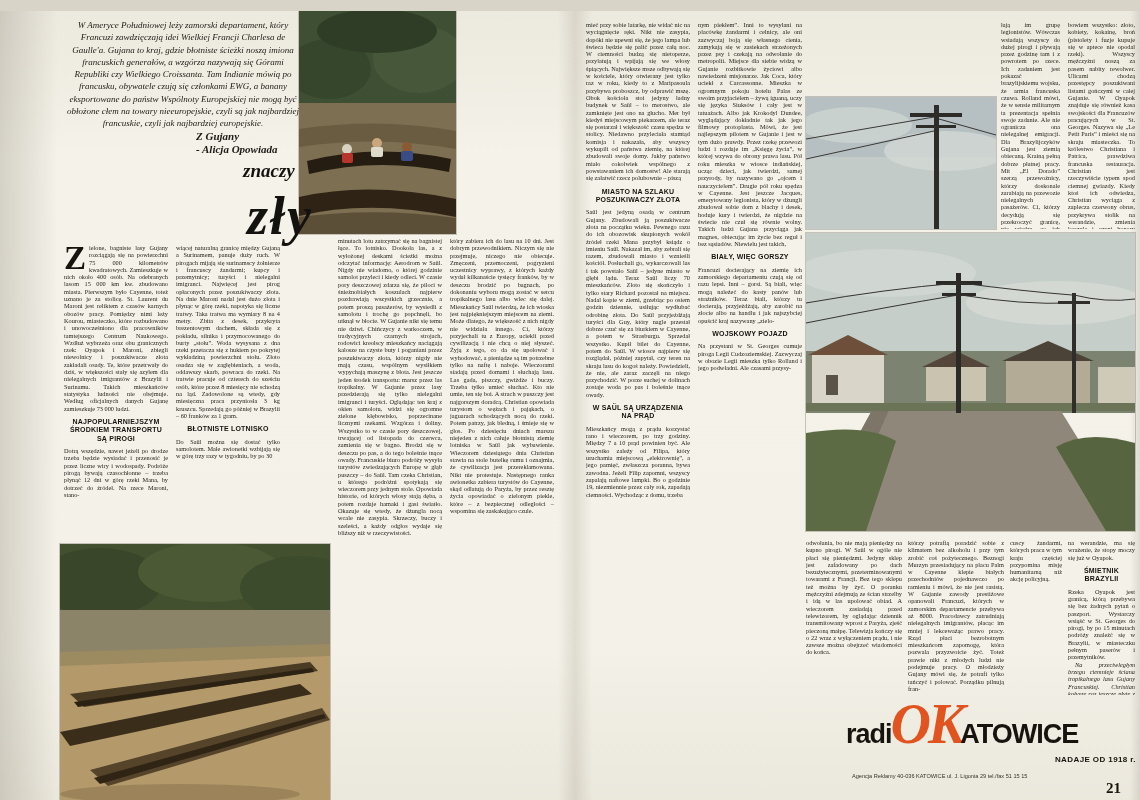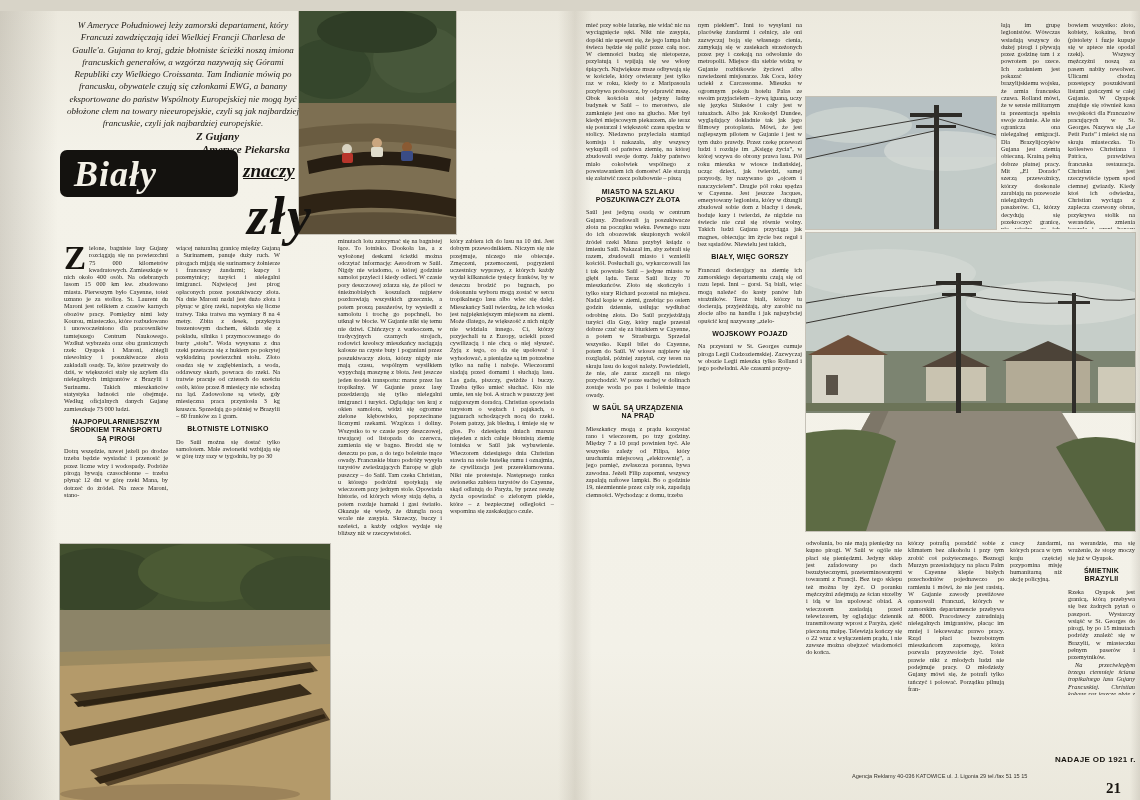--- a/index.html
+++ b/index.html
@@ -18,21 +18,21 @@
   .photo{position:absolute;margin:0;padding:0;overflow:hidden;box-shadow:0 0 0 1px rgba(60,50,35,.25);}
   .photo svg{display:block;width:100%;height:100%;}
 
   .intro{position:absolute;left:64px;top:8px;width:238px;margin:0;
     font:italic 9px/12.3px "Liberation Serif",serif;text-align:center;color:#24211c;}
   .byline{position:absolute;left:196px;top:119px;width:116px;text-align:left;
     font:bold italic 11px/13px "Liberation Serif",serif;color:#1d1a16;}
   .title-box{position:absolute;left:60px;top:139px;width:178px;height:47px;background:#14120f;
     border-radius:7px;display:flex;align-items:center;}
   .title-box span{font:bold italic 36px/36px "Liberation Serif",serif;color:#f4f1e7;padding-left:14px;letter-spacing:1px;}
-  .title-mid{position:absolute;left:243px;top:150px;font:bold italic 19px/19px "Liberation Serif",serif;color:#14120f;text-decoration:underline;}
+  .title-mid{position:absolute;left:243px;top:150px;font:bold italic 19px/19px "Liberation Serif",serif;color:#14120f;}
   .title-big{position:absolute;left:247px;top:178px;font:bold italic 54px/54px "Liberation Serif",serif;color:#14120f;letter-spacing:2px;}
 
   .col{position:absolute;overflow:hidden;text-align:justify;
     font:6.3px/7.3px "Liberation Serif",serif;color:#201d18;}
   .col .p{margin:0;text-indent:7px;}
   .col .p.first{text-indent:0;}
   .heading{font:bold 7px/8.4px "Liberation Sans",sans-serif;text-align:center;
     margin:6px 3px 4px;letter-spacing:.2px;color:#17140f;}
   .dropcap{float:left;font:bold 33px/27px "Liberation Serif",serif;margin:1px 3px 0 0;color:#17140f;}
 
@@ -95,26 +95,23 @@
       <rect x="72" y="136" width="12" height="10" rx="2" fill="#e0dccb"></rect>
       <circle cx="108" cy="136" r="5" fill="#8a5a33"></circle>
       <rect x="102" y="140" width="12" height="10" rx="2" fill="#3a4c86"></rect>
       <path d="M0,186 Q70,170 157,188 L157,206 Q70,188 0,205 Z" fill="#2e2315"></path>
       <path d="M0,206 Q78,196 157,207 L157,223 L0,223 Z" fill="#5c4f38"></path>
     </svg>
   </figure>
 
   <div class="byline">
     <div>Z Gujany</div>
-    <div>- Ameryce Piekarska</div>
-  </div>
-
-  <div class="title-box">
-    <span>Biały</span>
-  </div>
+    <div>- Alicja Opowiada</div>
+  </div>
+
   <div class="title-mid">znaczy</div>
   <div class="title-big">zły</div>
 
   <div class="col c-l1">
     <p class="p first">
       <span class="dropcap">Z</span><span>ielone, bagniste lasy Gujany rozciągają się na powierzchni 75 000 kilometrów kwadratowych. Zamieszkuje w nich około 400 osób. Na odebranych lasom 15 000 km kw. zbudowano miasta. Pierwszym było Cayenne, toteż uznano je za stolicę. St. Laurent du Maroni jest reliktem z czasów karnych obozów pracy. Pomiędzy nimi leży Kourou, miasteczko, które rozbudowano i unowocześniono dla pracowników tamtejszego Centrum Naukowego. Wzdłuż wybrzeża oraz obu granicznych rzek: Oyapok i Maroni, zbiegli niewolnicy i poszukiwacze złota zakładali osady. Te, które przetrwały do dziś, w większości stały się azylem dla nielegalnych imigrantów z Brazylii i Surinamu. Takich mieszkańców statystyka ludności nie obejmuje. Według oficjalnych danych Gujanę zamieszkuje 73 000 ludzi.</span>
     </p>
     <h4 class="heading">NAJPOPULARNIEJSZYM ŚRODKIEM TRANSPORTU SĄ PIROGI</h4>
     <p class="p first">Dotrą wszędzie, nawet jeżeli po drodze trzeba będzie wysiadać i przenosić je przez liczne wiry i wodospady. Podróże pirogą bywają czasochłonne – trzeba płynąć 12 dni w górę rzeki Mana, by dotrzeć do źródeł. Na rzece Maroni, stano-</p>
   </div>
@@ -230,16 +227,21 @@
   <div class="col c-rg">
     <p class="p first">cuscy żandarmi, których praca w tym kraju częściej przypomina misję humanitarną niż akcję policyjną.</p>
   </div>
   <div class="col c-rh">
     <p class="p first">na werandzie, ma się wrażenie, że stopy moczy się już w Oyapok.</p>
     <h4 class="heading">ŚMIETNIK BRAZYLII</h4>
     <p class="p first">Rzeka Oyapok jest granicą, którą przebywa się bez żadnych pytań o paszport. Wystarczy wsiąść w St. Georges do pirogi, by po 15 minutach podróży znaleźć się w Brazylii, w miasteczku pełnym paserów i przemytników.</p>
     <p class="p fin">Na przeciwległym brzegu ciemnieje ściana tropikalnego lasu Gujany Francuskiej. Christian kołysze raz jeszcze płytę z piosenkami Jacquesa Brela.</p>
   </div>
 
-  <div class="radio-tagline">NADAJE OD 1921 r.</div>
+  <div class="radio-logo">
+    <span class="radio-pre">radi</span>
+    <span class="radio-ok">OK</span>
+    <span class="radio-post">ATOWICE</span>
+  </div>
+  <div class="radio-tagline">NADAJE OD 1918 r.</div>
   <div class="agency">Agencja Reklamy 40-036 KATOWICE ul. J. Ligonia 29 tel./fax 51 15 15</div>
   <div class="page-num">21</div>
 </div>
 
 </body></html>

